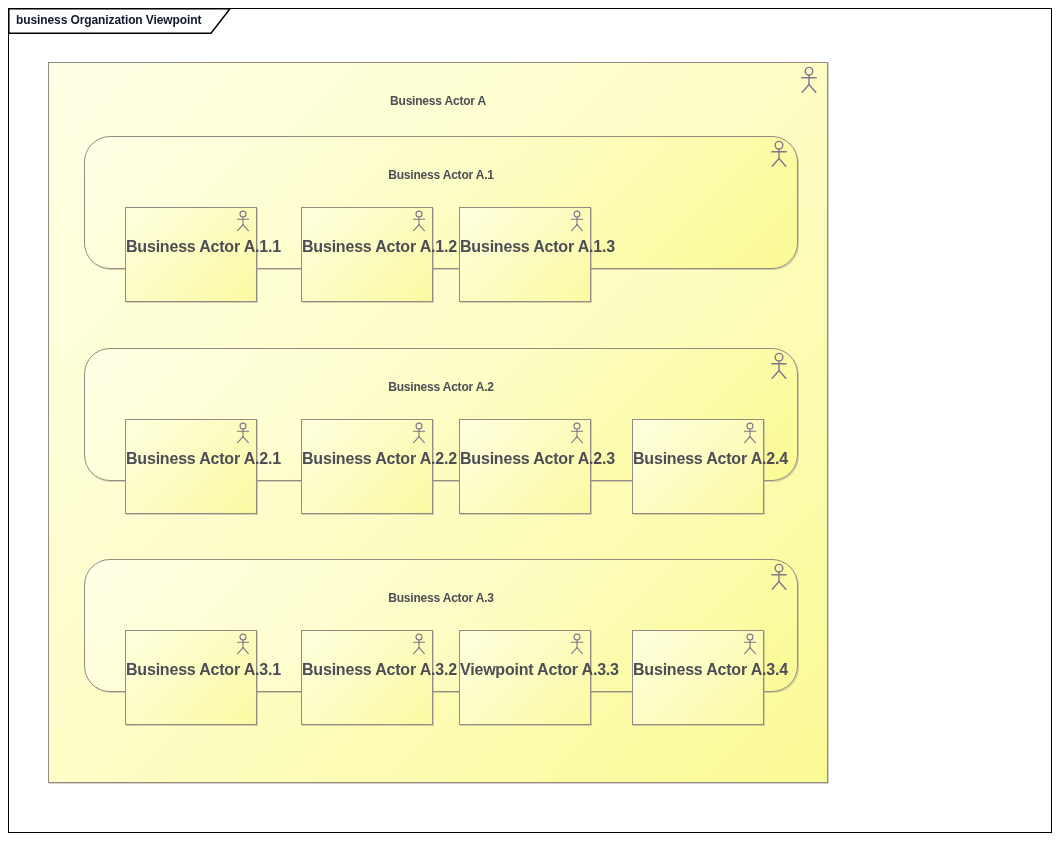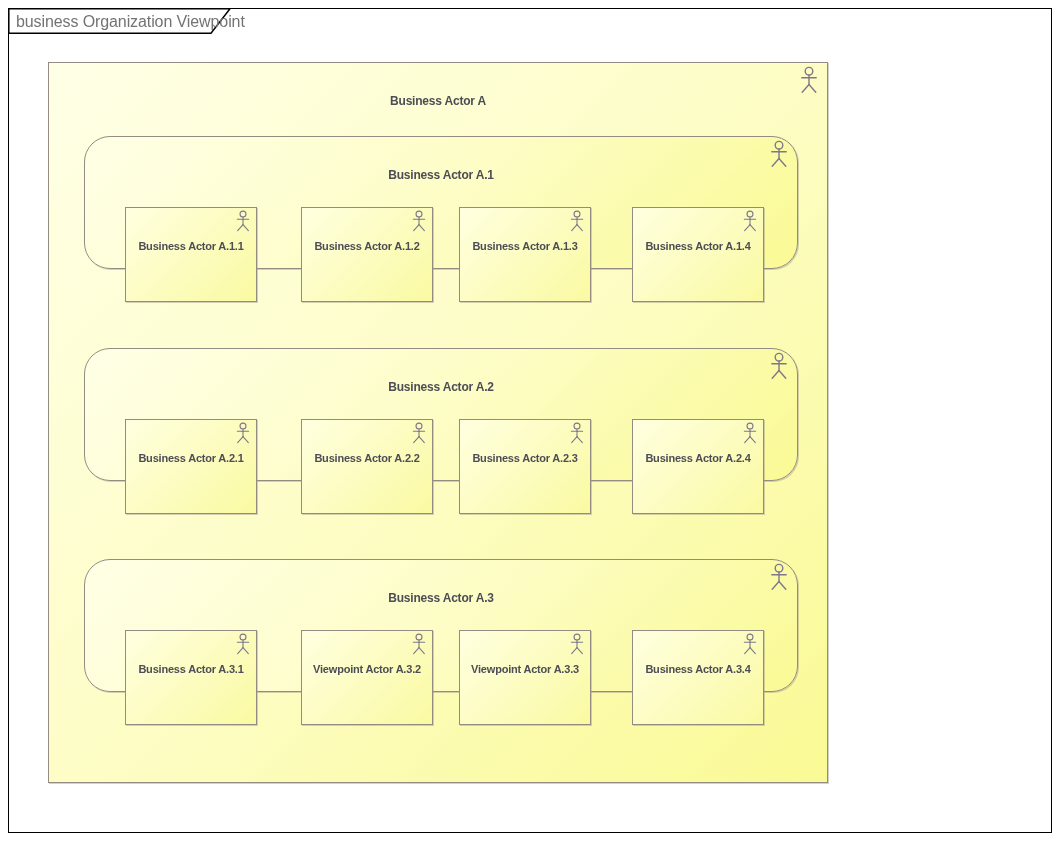--- a/index.html
+++ b/index.html
@@ -23,23 +23,23 @@
   
   .tab-shape {
     position: absolute;
     left: -1.5px; top: -1.5px;
     width: 232px; height: 27px;
   }
   .tab-label {
     position: absolute;
     left: 7px; top: 4px;
     width: 200px;
-    font-size: 16px;
-    font-weight: normal;
-    color: #737373;
+    font-size: 12px;
+    font-weight: bold;
+    color: #0f172a;
     letter-spacing: -0.1px;
     white-space: nowrap;
   }
 
   
   .actor-box {
     position: absolute;
     border: 1px solid #948C82;
     background: linear-gradient(135deg, #FFFFE6 0%, #FDFDC6 50%, #FAFA95 100%);
     box-shadow: 1px 1px 0 rgba(160, 150, 140, 0.45);
@@ -67,21 +67,21 @@
     text-align: center;
     font-size: 12px;
     font-weight: bold;
     color: #4D4D55;
     letter-spacing: -0.2px;
     line-height: 17px;
     white-space: nowrap;
   }
   .child-title {
     top: 31px;
-    font-size: 11px;
+    font-size: 16px;
     line-height: 15px;
     letter-spacing: -0.2px;
   }
 
   
   .actor-icon {
     position: absolute;
     top: 3px; right: 8px;
     width: 20px; height: 28px;
   }
@@ -137,26 +137,20 @@
             <use href="#actor-sym"></use>
           </svg>
         <div class="box-title child-title">Business Actor A.1.2</div>
       </div>
       <div class="actor-box child-box child-3">
         <svg class="actor-icon small" viewBox="0 0 20 28">
             <use href="#actor-sym"></use>
           </svg>
         <div class="box-title child-title">Business Actor A.1.3</div>
       </div>
-      <div class="actor-box child-box child-4">
-        <svg class="actor-icon small" viewBox="0 0 20 28">
-            <use href="#actor-sym"></use>
-          </svg>
-        <div class="box-title child-title">Business Actor A.1.4</div>
-      </div>
     </div>
 
     <div class="actor-box group-box group-2">
       <svg class="actor-icon" viewBox="0 0 20 28">
           <use href="#actor-sym"></use>
         </svg>
       <div class="box-title">Business Actor A.2</div>
 
       <div class="actor-box child-box child-1">
         <svg class="actor-icon small" viewBox="0 0 20 28">
@@ -193,21 +187,21 @@
       <div class="actor-box child-box child-1">
         <svg class="actor-icon small" viewBox="0 0 20 28">
             <use href="#actor-sym"></use>
           </svg>
         <div class="box-title child-title">Business Actor A.3.1</div>
       </div>
       <div class="actor-box child-box child-2">
         <svg class="actor-icon small" viewBox="0 0 20 28">
             <use href="#actor-sym"></use>
           </svg>
-        <div class="box-title child-title">Viewpoint Actor A.3.2</div>
+        <div class="box-title child-title">Business Actor A.3.2</div>
       </div>
       <div class="actor-box child-box child-3">
         <svg class="actor-icon small" viewBox="0 0 20 28">
             <use href="#actor-sym"></use>
           </svg>
         <div class="box-title child-title">Viewpoint Actor A.3.3</div>
       </div>
       <div class="actor-box child-box child-4">
         <svg class="actor-icon small" viewBox="0 0 20 28">
             <use href="#actor-sym"></use>

